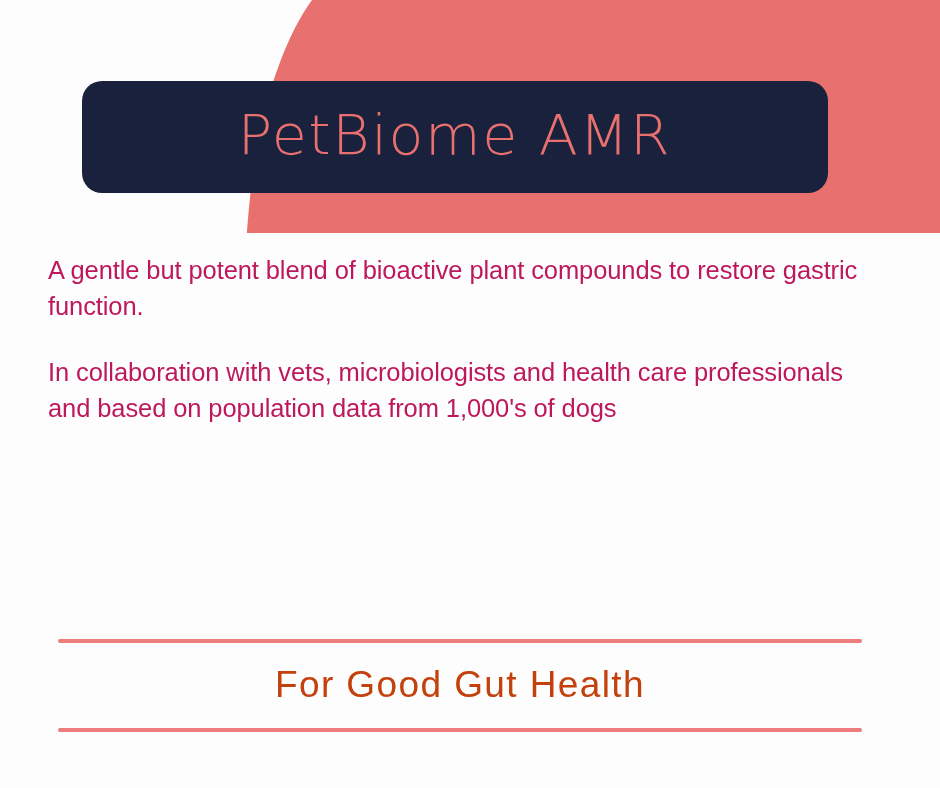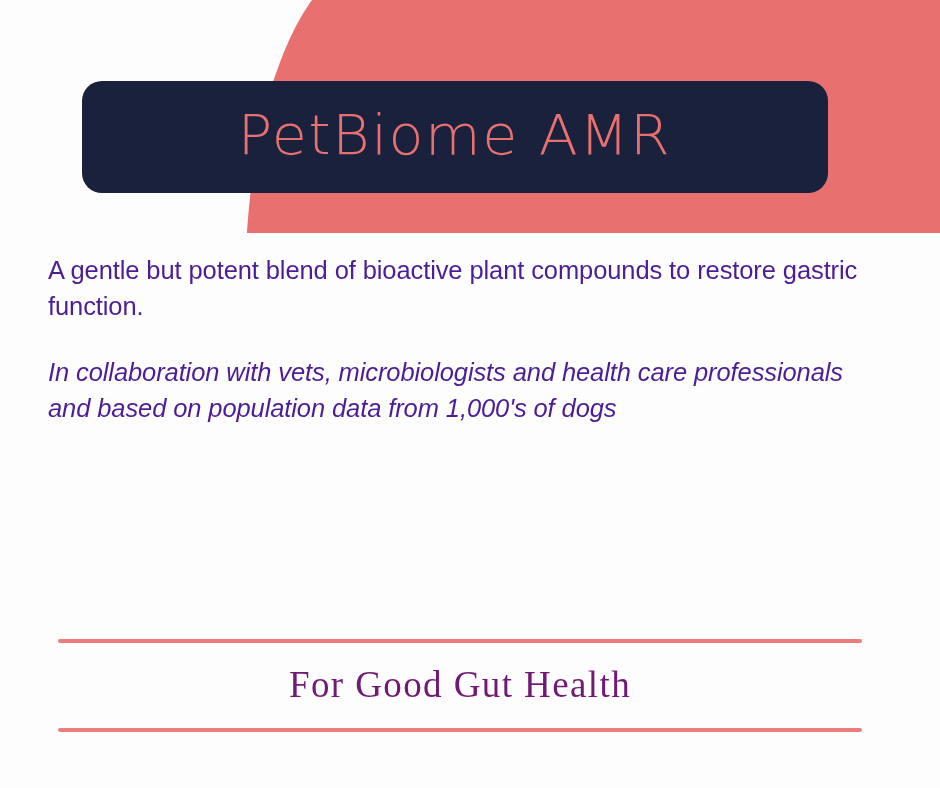--- a/index.html
+++ b/index.html
@@ -71,33 +71,32 @@
 
   
   .body-copy {
     position: absolute;
     left: 48px;
     top: 252px;
     width: 832px;
   }
 
   .para {
-    color: #4c1d95;
+    color: #be185d;
     font-family: "Liberation Sans", sans-serif;
     font-weight: 400;
     font-size: 25.5px;
     line-height: 36px;
     letter-spacing: -0.1px;
     margin: 0 0 30px 0;
     white-space: pre-line;
   }
 
   .para.tight {
     margin-bottom: 0;
-    font-style: italic;
   }
 
   .para.last {
     margin-bottom: 0;
   }
 
   
   .footer {
     position: absolute;
     left: 58px;
@@ -107,25 +106,25 @@
 
   .rule {
     height: 4px;
     width: 100%;
     background: #ec7d7c;
     border-radius: 2px;
   }
 
   .footer-slogan {
     text-align: center;
-    font-family: Liberation Serif, serif;
+    font-family: Liberation Sans, sans-serif;
     font-weight: 300;
     font-size: 37px;
     letter-spacing: 1.4px;
-    color: #701a75;
+    color: #c2410c;
     line-height: 1;
     padding: 23px 0 25px 0;
     white-space: nowrap;
   }
 </style>
 </head>
 <body>
 
 <div class="page">
 

